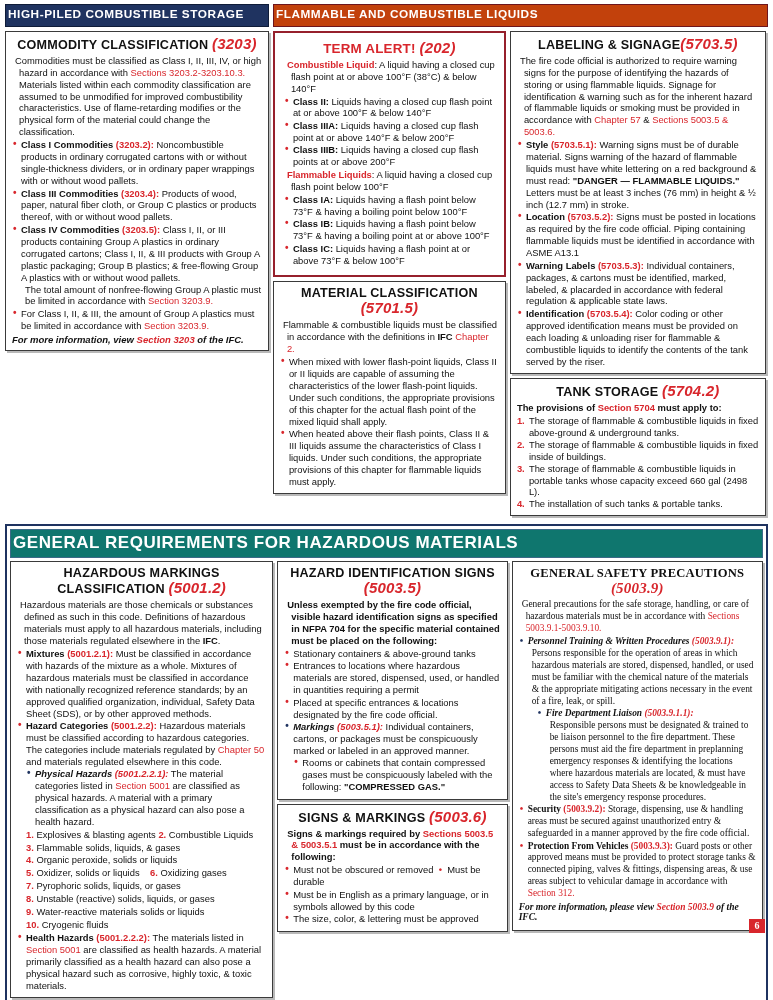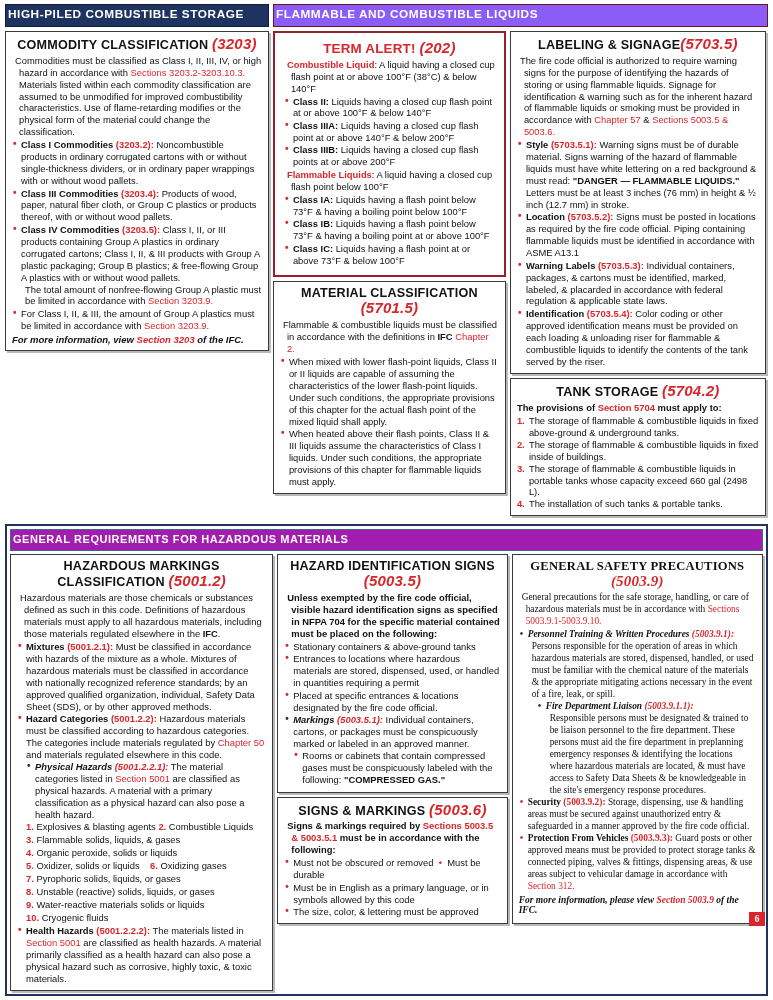--- a/index.html
+++ b/index.html
@@ -18,22 +18,22 @@
 
   
   .banner {
     color: #ffffff;
     font-weight: bold;
     letter-spacing: .55px;
     line-height: 1.18;
     padding: 3px 2px 4px;
   }
   .banner-navy { background: #1f3360; border: 1px solid #0f1c38; font-size: 11.8px; }
-  .banner-maroon { background: #8b5cf6; border: 1px solid #6d151d; font-size: 11.8px; }
-  .banner-steel { background: #a21caf; border: 1px solid #3b6a87; font-size: 11px; }
+  .banner-maroon { background: #c2410c; border: 1px solid #6d151d; font-size: 11.8px; }
+  .banner-steel { background: #0f766e; border: 1px solid #3b6a87; font-size: 17px; }
 
   
   .topgrid { display: flex; gap: 4px; align-items: flex-start; }
   .col-left { width: 266px; }
   .col-mid  { width: 233px; }
   .col-right{ width: 256px; }
 
   .midwrap { border: 2px solid #96202c; padding: 3px; }
   .botwrap { border: 2px solid #1f3360; padding: 3px; margin-top: 4px; }
 

